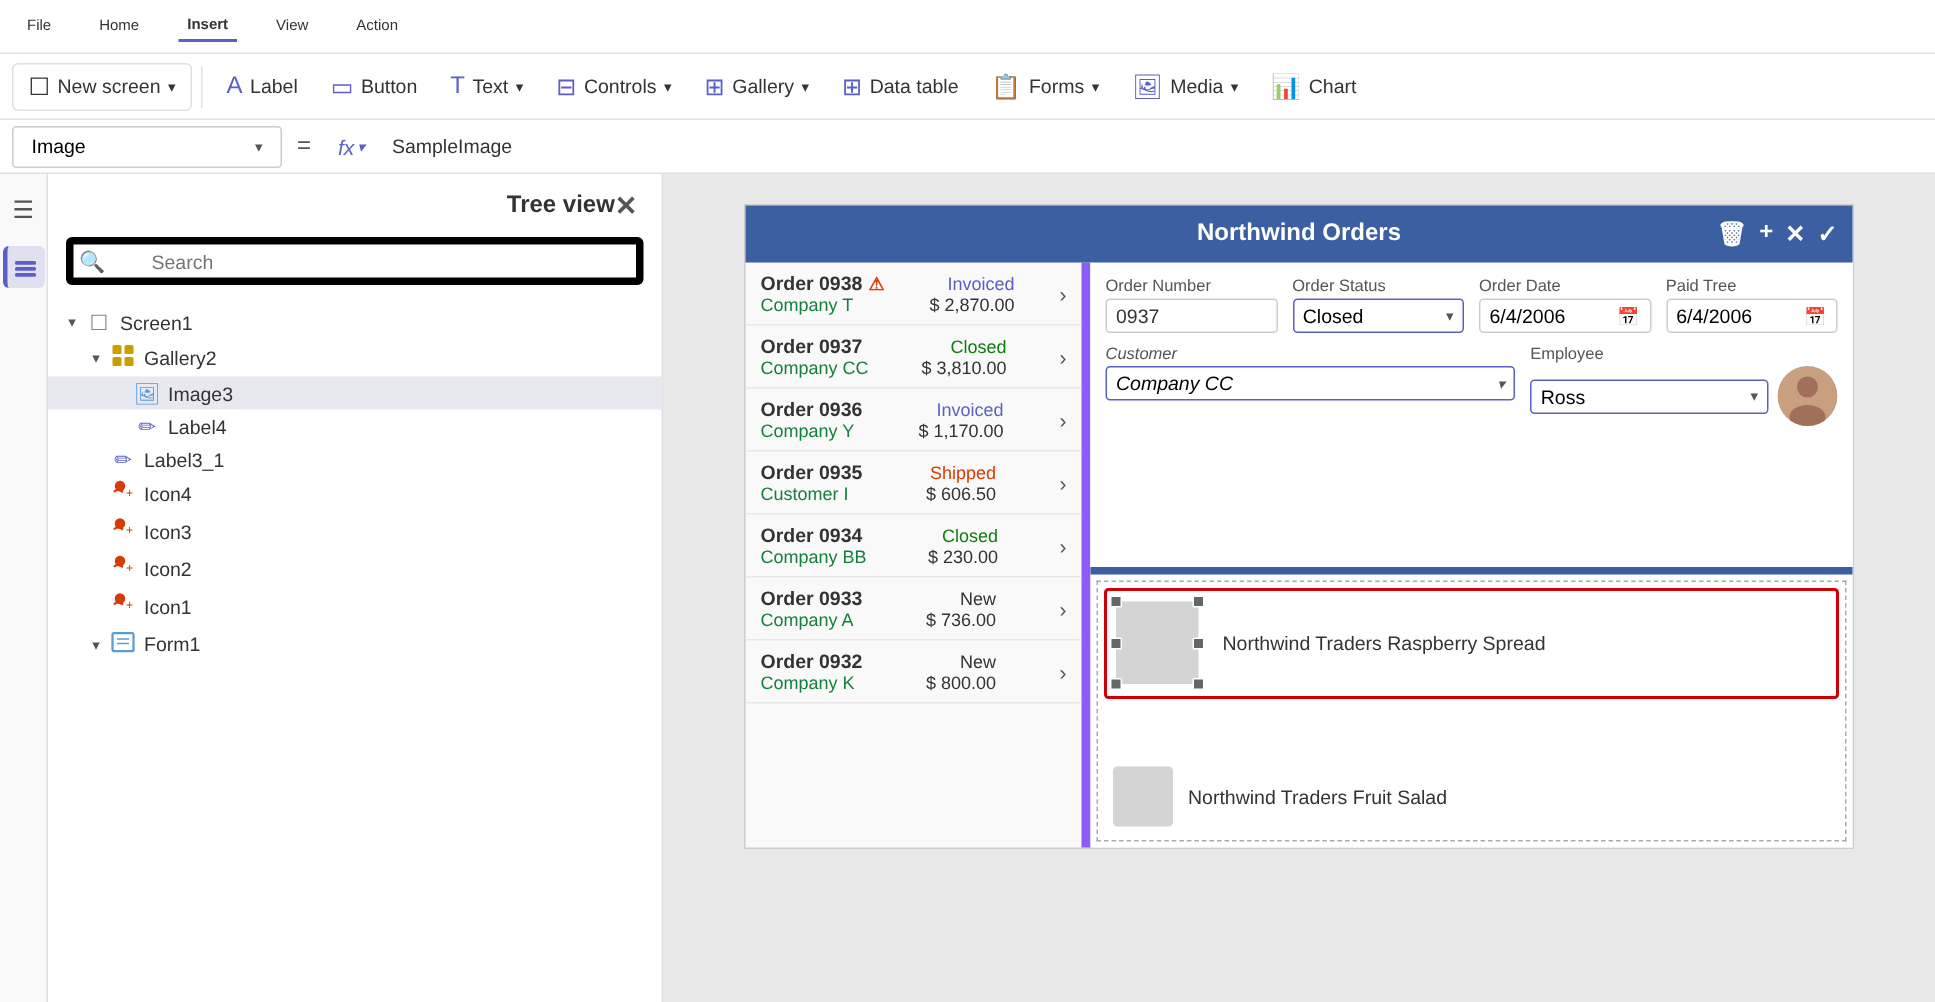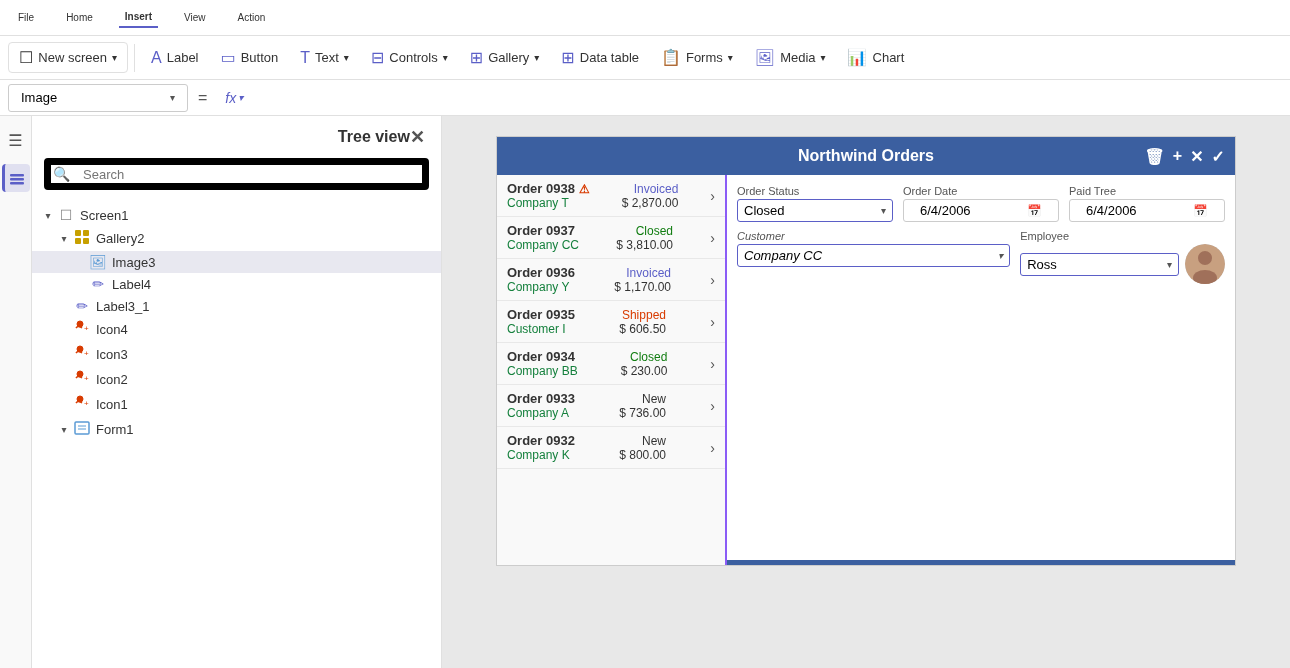--- a/index.html
+++ b/index.html
@@ -56,22 +56,22 @@
     .sidebar-header {
       display: flex; align-items: center; justify-content: flex-end;
       padding: 10px 16px; font-size: 16px; font-weight: 600; color: #333;
     }
     .sidebar-header .close-btn { cursor: pointer; font-size: 18px; color: #555; }
 
     .search-box {
       margin: 0 12px 10px 12px; position: relative;
     }
     .search-box input {
-      width: 100%; height: 32px; border: 7px solid #000000; border-radius: 4px;
-      padding: 0 10px 0 32px; font-size: 13px;
+      width: 100%; height: 32px; border: 5px solid #000000; border-radius: 4px;
+      padding: 0 10px 0 52px; font-size: 13px;
     }
     .search-box .search-icon {
       position: absolute; left: 9px; top: 50%; transform: translateY(-50%);
       color: #888; font-size: 14px;
     }
 
     
     .tree { flex: 1; overflow-y: auto; padding: 4px 0; }
     .tree-item {
       display: flex; align-items: center; padding: 3px 8px 3px 0;
@@ -95,21 +95,21 @@
       background: #3b5fa0; color: #fff; text-align: center; font-size: 16px;
       font-weight: 600; padding: 10px; display: flex; align-items: center; justify-content: center;
       position: relative;
     }
     .nw-header-icons { position: absolute; right: 10px; display: flex; gap: 8px; }
     .nw-header-icon { color: #fff; font-size: 16px; cursor: pointer; }
 
     .nw-body { display: flex; height: 390px; }
 
     
-    .nw-list { width: 230px; border-right: 2px solid #8b5cf6; overflow-y: auto; }
+    .nw-list { width: 230px; border-right: 6px solid #8b5cf6; overflow-y: auto; }
     .nw-list-item {
       padding: 6px 10px; border-bottom: 1px solid #e8e8e8; cursor: pointer;
       display: flex; align-items: center; justify-content: space-between;
     }
     .nw-list-item-left { display: flex; flex-direction: column; }
     .nw-order-num { font-weight: 600; font-size: 13px; color: #333; display: flex; align-items: center; gap: 4px; }
     .nw-company { font-size: 12px; color: #15803d; }
     .nw-amount { font-size: 12px; color: #333; text-align: right; }
     .nw-status-invoiced { color: #5b5fc7; font-size: 12px; }
     .nw-status-closed { color: #107c10; font-size: 12px; }
@@ -128,21 +128,21 @@
       padding: 3px 6px; background: #fff; display: flex; align-items: center;
     }
     .nw-select {
       display: flex; align-items: center; justify-content: space-between;
       border: 1px solid #5b5fc7; border-radius: 3px; padding: 3px 6px; background: #fff;
       font-size: 13px;
     }
     .nw-select-arrow { color: #555; font-size: 10px; }
     .nw-date-field {
       display: flex; align-items: center; justify-content: space-between;
-      border: 1px solid #ccc; border-radius: 3px; padding: 3px 16px; background: #fff;
+      border: 1px solid #ccc; border-radius: 3px; padding: 3px 6px; background: #fff;
       font-size: 13px;
     }
     .nw-cal-icon { color: #555; font-size: 12px; }
     .nw-notes { margin-bottom: 8px; }
     .nw-notes-input {
       width: 100%; height: 28px; border: 1px solid #ccc; border-radius: 3px;
       padding: 3px 6px; font-size: 13px;
     }
     .nw-avatar { width: 40px; height: 40px; border-radius: 50%; background: #d0d0d0; overflow: hidden; display: flex; align-items: center; justify-content: center; }
 
@@ -226,20 +226,21 @@
 <div class="formula-bar">
   <div class="formula-selector">
     <span>Image</span>
     <span style="font-size:10px; color:#555;">▾</span>
   </div>
   <span class="formula-eq">=</span>
   <div class="formula-fx">
     <span>fx</span>
     <span style="font-size:10px;">▾</span>
   </div>
+  <span class="formula-input">SampleImage</span>
 </div>
 
 <div class="main-layout">
 
   <div class="sidebar-icons-col">
     <div class="side-icon-btn">☰</div>
     <div class="side-icon-btn active">
       <svg width="18" height="18" viewBox="0 0 18 18" fill="none">
         <rect x="2" y="5" width="14" height="2.5" rx="1" fill="#5b5fc7"></rect>
         <rect x="2" y="9" width="14" height="2.5" rx="1" fill="#5b5fc7"></rect>
@@ -460,20 +461,24 @@
               <div class="nw-amount">$ 800.00</div>
             </div>
             <span class="nw-arrow">›</span>
           </div>
         </div>
 
         <div style="flex:1; display:flex; flex-direction:column; background:#fff;">
           <div class="nw-detail">
 
             <div class="nw-detail-row">
+              <div class="nw-field">
+                <span class="nw-field-label">Order Number</span>
+                <div class="nw-field-value">0937</div>
+              </div>
               <div class="nw-field">
                 <span class="nw-field-label">Order Status</span>
                 <div class="nw-select">
                   <span>Closed</span>
                   <span class="nw-select-arrow">▾</span>
                 </div>
               </div>
               <div class="nw-field">
                 <span class="nw-field-label">Order Date</span>
                 <div class="nw-date-field">
@@ -513,17 +518,42 @@
                     </svg>
                   </div>
                 </div>
               </div>
             </div>
 
           </div>
 
           <div style="height:5px; background:#3b5fa0;"></div>
 
+          <div style="flex:1; position:relative; overflow:hidden;">
+
+            <div style="position:absolute; top:4px; left:4px; right:4px; bottom:4px; border:1.5px dashed #aaa;">
+
+              <div style="position:absolute; top:4px; left:4px; right:4px; height:74px; border:2px solid #c00; border-radius:3px; background:#fff; display:flex; align-items:center; padding:6px;">
+
+                <div style="position:relative; width:55px; height:55px; background:#d4d4d4; border-radius:3px; flex-shrink:0;">
+
+                  <div style="position:absolute; top:-4px; left:-4px; width:8px; height:8px; background:#666; border:1px solid #fff; border-radius:1px;"></div>
+                  <div style="position:absolute; top:-4px; right:-4px; width:8px; height:8px; background:#666; border:1px solid #fff; border-radius:1px;"></div>
+                  <div style="position:absolute; bottom:-4px; left:-4px; width:8px; height:8px; background:#666; border:1px solid #fff; border-radius:1px;"></div>
+                  <div style="position:absolute; bottom:-4px; right:-4px; width:8px; height:8px; background:#666; border:1px solid #fff; border-radius:1px;"></div>
+
+                  <div style="position:absolute; top:50%; left:-4px; transform:translateY(-50%); width:8px; height:8px; background:#666; border:1px solid #fff; border-radius:1px;"></div>
+                  <div style="position:absolute; top:50%; right:-4px; transform:translateY(-50%); width:8px; height:8px; background:#666; border:1px solid #fff; border-radius:1px;"></div>
+                </div>
+                <span style="margin-left:16px; font-size:13px; color:#333;">Northwind Traders Raspberry Spread</span>
+              </div>
+
+              <div style="position:absolute; bottom:4px; left:4px; right:4px; height:50px; display:flex; align-items:center; padding:6px; gap:10px;">
+                <div style="width:40px; height:40px; background:#d4d4d4; border-radius:3px; flex-shrink:0;"></div>
+                <span style="font-size:13px; color:#333;">Northwind Traders Fruit Salad</span>
+              </div>
+            </div>
+          </div>
         </div>
       </div>
     </div>
   </div>
 </div>
 
 </body></html>

